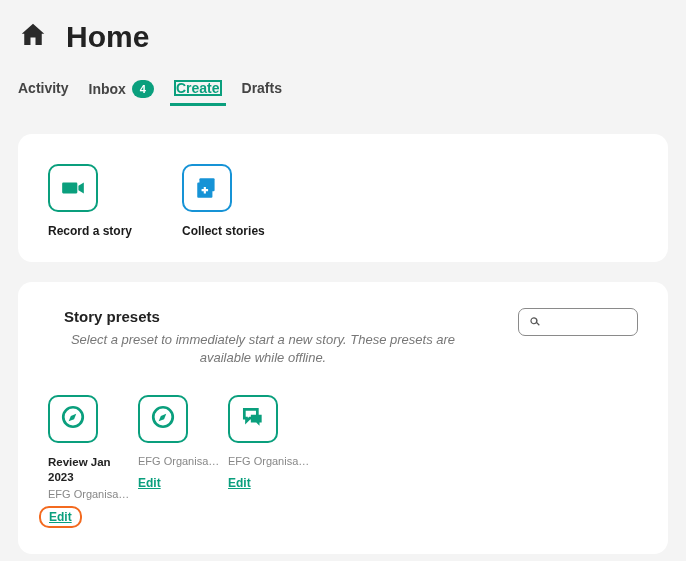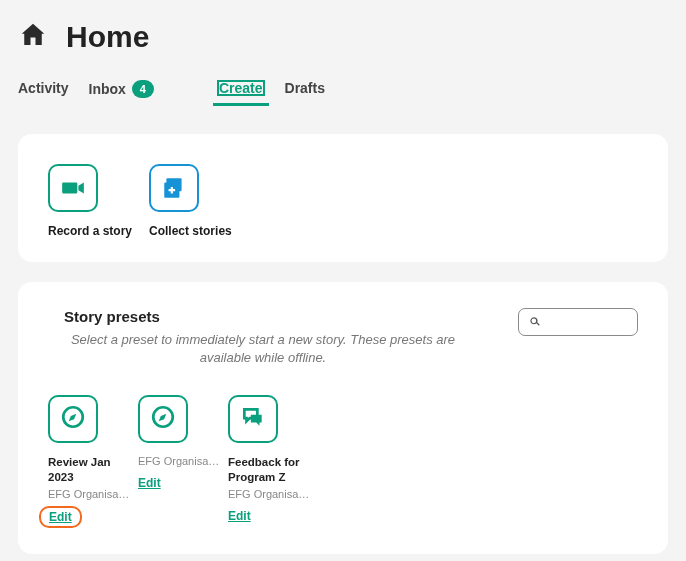--- a/index.html
+++ b/index.html
@@ -17,29 +17,29 @@
   
   .header { display: flex; align-items: center; gap: 18px; margin-bottom: 26px; }
   .home-icon svg { width: 30px; height: 30px; fill: #2a2a2a; }
   .page-title { font-size: 30px; font-weight: 700; margin: 0; }
 
   
   .tabs { display: flex; align-items: flex-start; gap: 20px; font-size: 14px; font-weight: 600; color: #444; padding-bottom: 0; margin-bottom: 28px; }
   .tab { display: inline-flex; align-items: center; gap: 6px; padding-bottom: 8px; position: relative; cursor: pointer; }
   .tab.active { color: #0a9f7d; }
   .tab.active::after { content: ""; position: absolute; left: -4px; right: -4px; bottom: -2px; height: 3px; background: #0a9f7d; }
-  .tab.focused-outline { outline: 2px solid #0a9f7d; outline-offset: -2px; padding: 0 2px 0 2px; margin-left: 43px; }
+  .tab.focused-outline { outline: 2px solid #0a9f7d; outline-offset: -2px; padding: 0 2px 0 2px; }
   .tab.focused-outline::after { left: -4px; right: -4px; bottom: -10px; }
   .badge { display: inline-flex; align-items: center; justify-content: center; min-width: 22px; height: 18px; border-radius: 10px; background: #0a9f7d; color: #fff; font-size: 11px; font-weight: 700; padding: 0 6px; }
 
   
   .card { background: #fff; border-radius: 14px; padding: 26px 30px; margin-bottom: 20px; }
   .card.actions { padding: 30px 30px 24px 30px; }
 
-  .action-row { display: flex; gap: 17px; }
+  .action-row { display: flex; gap: 50px; }
   .action-item { display: flex; flex-direction: column; align-items: flex-start; gap: 12px; cursor: pointer; }
   .action-box { width: 50px; height: 48px; border: 2px solid #0a9f7d; border-radius: 10px; display: flex; align-items: center; justify-content: center; }
   .action-box.blue { border-color: #1693d6; }
   .action-box svg { width: 26px; height: 26px; }
   .action-box .fill-green { fill: #0a9f7d; }
   .action-box.blue svg .fill-blue { fill: #1693d6; }
   .action-label { font-size: 12px; font-weight: 700; color: #1a1a1a; }
 
   
   .presets-header { display: flex; justify-content: space-between; align-items: flex-start; gap: 20px; }
@@ -156,21 +156,20 @@
 
       <div class="preset">
         <div class="preset-box">
           <span>
             <svg viewBox="0 0 24 24">
               <path class="stroke-green" d="M4 5h12v8H9l-3 3v-3H4z"></path>
               <path class="fill-green" d="M10 10h10v7h-2v3l-3-3h-5z"></path>
             </svg>
           </span>
         </div>
-        <div class="preset-title">Feedback for Program Z</div>
         <div class="preset-org">EFG Organisa…</div>
         <span class="preset-edit">Edit</span>
       </div>
 
     </div>
   </div>
 
 </div>
 
 </body></html>

